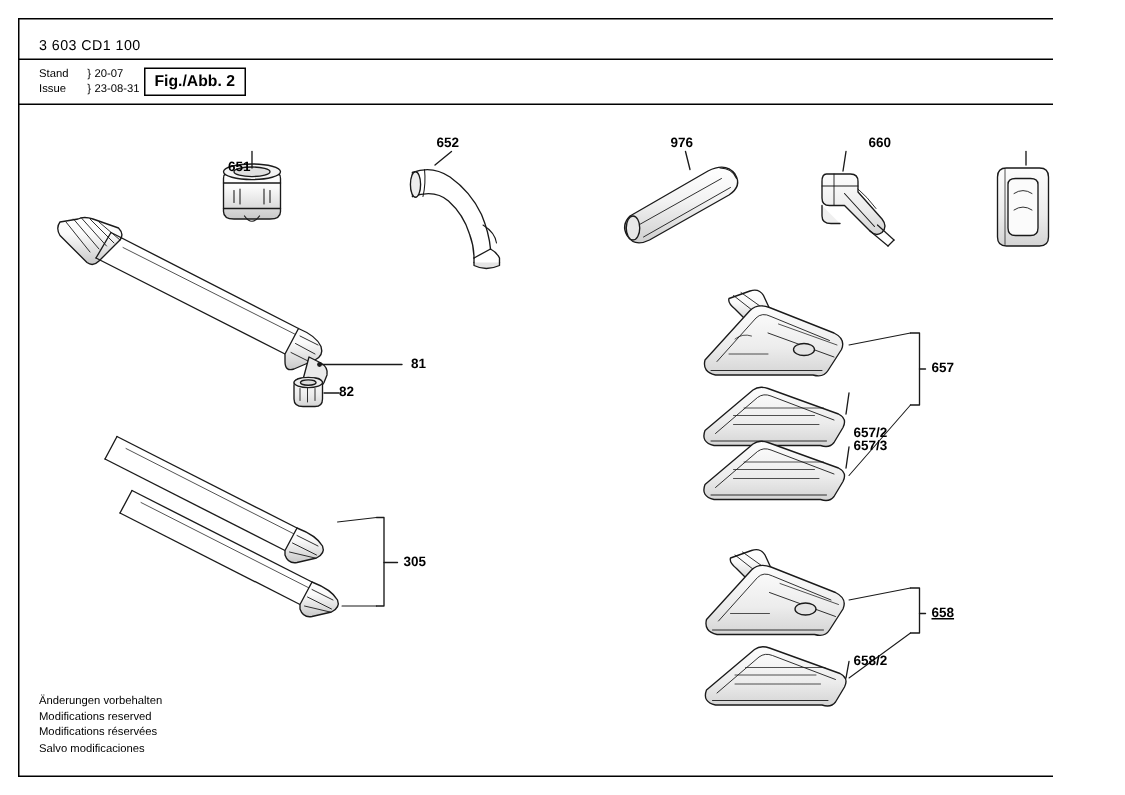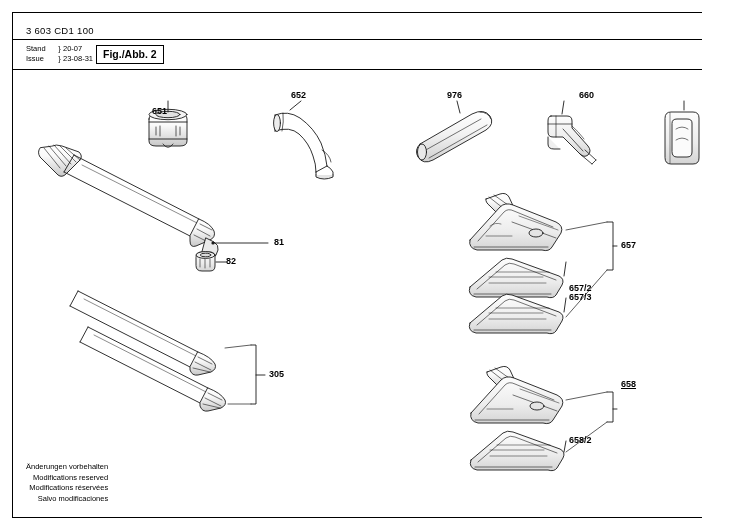--- a/index.html
+++ b/index.html
@@ -64,21 +64,20 @@
     color: #000;
     background: #fff;
   }
   .footer {
     position: absolute;
     left: 26px;
     top: 462px;
     font-size: 7.5px;
     line-height: 10.5px;
     color: #000;
-    text-align: right;
   }
   .lbl {
     position: absolute;
     font-size: 9px;
     font-weight: bold;
     color: #000;
     white-space: nowrap;
   }
   .art {
     position: absolute;
@@ -329,21 +328,21 @@
   <div class="lbl" style="left:291px; top:90px;">652</div>
   <div class="lbl" style="left:447px; top:90px;">976</div>
   <div class="lbl" style="left:554px; top:90px;margin-left:25px;">660</div>
   <div class="lbl" style="left:675px; top:90px;margin-left:31px;">661</div>
   <div class="lbl" style="left:274px; top:237px;text-align:right;">81</div>
   <div class="lbl" style="left:226px; top:256px;text-align:center;">82</div>
   <div class="lbl" style="left:269px; top:369px;">305</div>
   <div class="lbl" style="left:621px; top:240px;">657</div>
   <div class="lbl" style="left:569px; top:256px;margin-top:27px;">657/2</div>
   <div class="lbl" style="left:569px; top:292px;">657/3</div>
-  <div class="lbl" style="left:621px; top:379px;text-decoration:underline;">658</div>
+  <div class="lbl" style="left:621px; top:403px;text-decoration:underline;">658</div>
   <div class="lbl" style="left:569px; top:435px;">658/2</div>
 
   <div class="footer">
     <div>Änderungen vorbehalten</div>
     <div>Modifications reserved</div>
     <div>Modifications réservées</div>
     <div>Salvo modificaciones</div>
   </div>
 
 </div>

